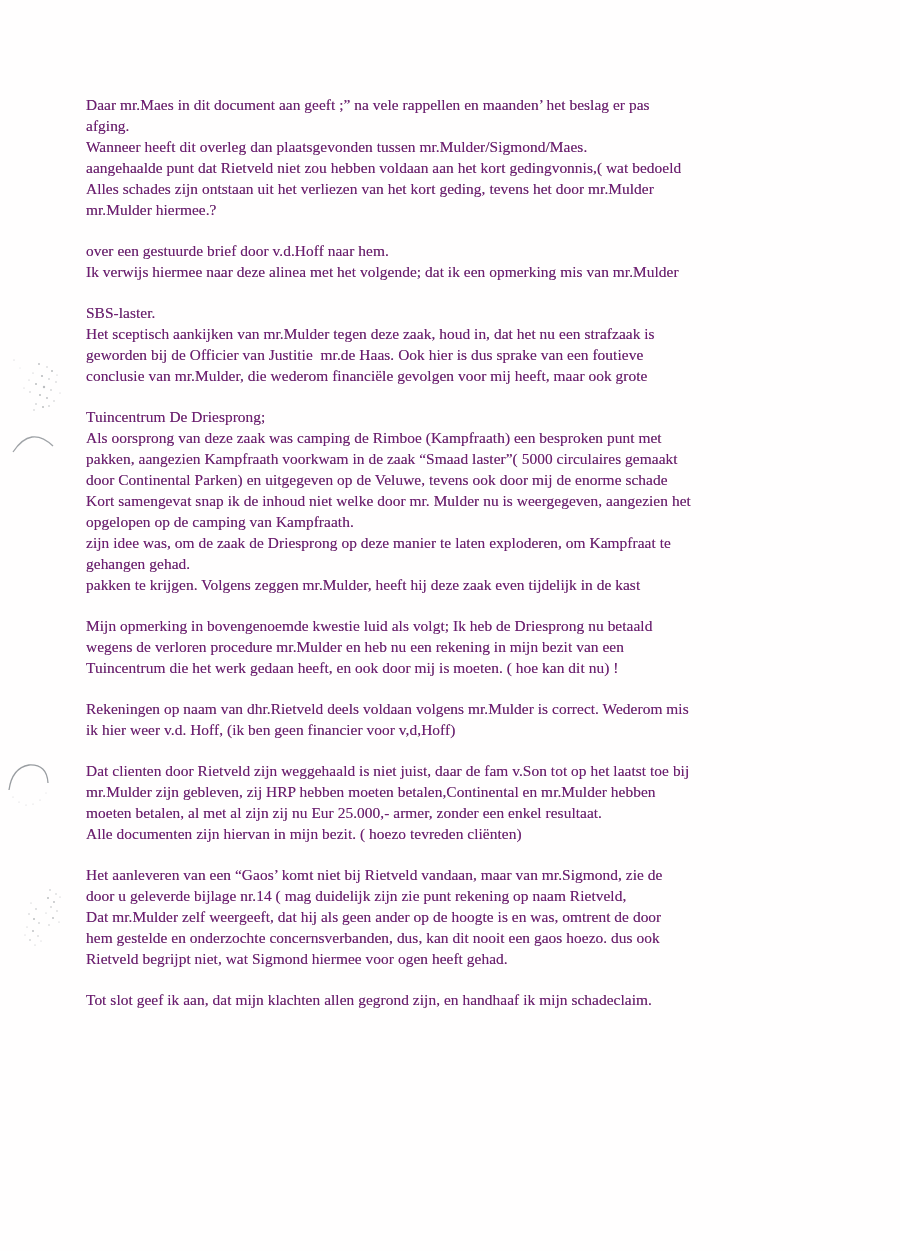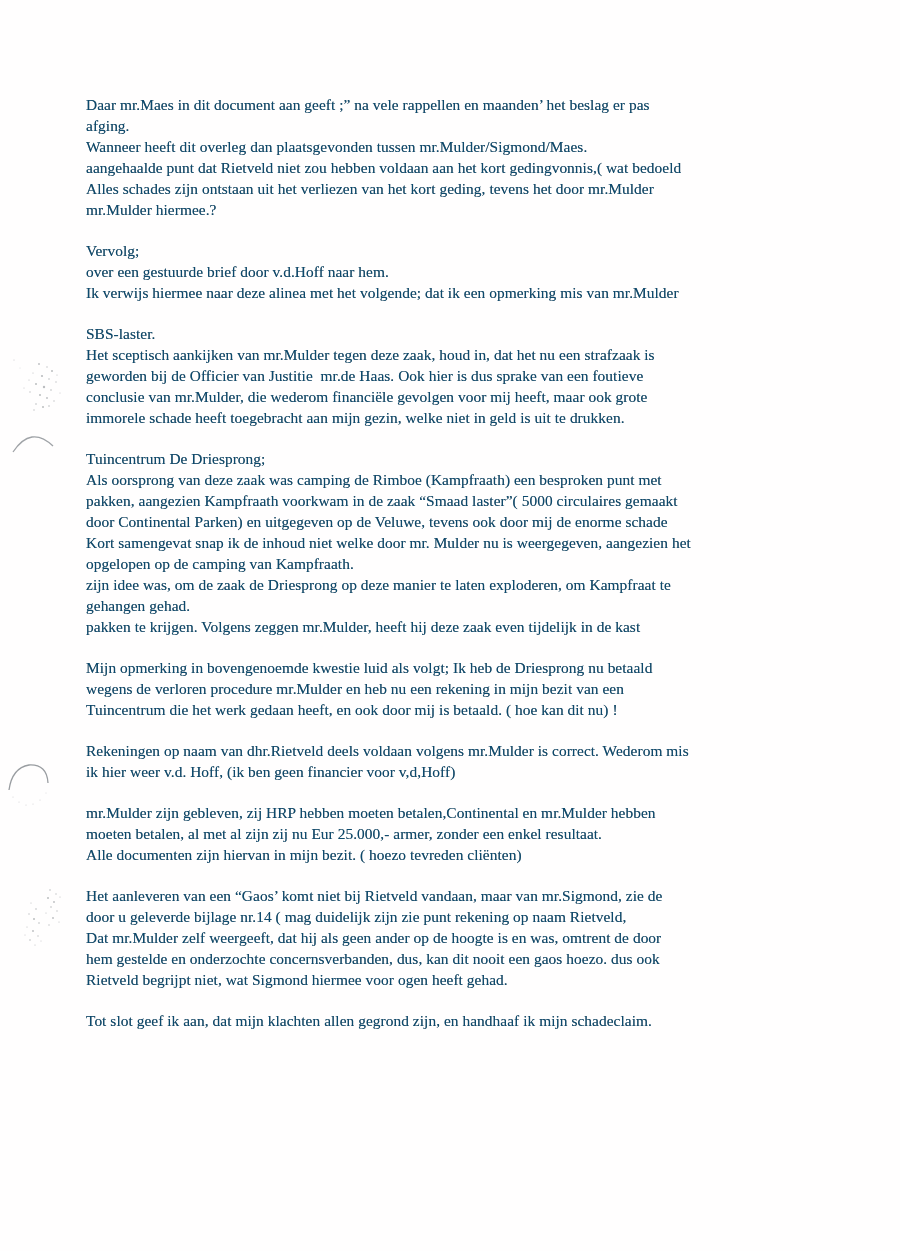--- a/index.html
+++ b/index.html
@@ -15,21 +15,21 @@
     position: absolute;
     left: 0; top: 0;
     width: 900px; height: 1251px;
     pointer-events: none;
   }
   .text-block {
     position: absolute;
     left: 86px;
     top: 94px;
     width: 790px;
-    color: #0c4a6e;
+    color: #701a75;
   }
   .para { margin: 0 0 20px 0; }
   .line {
     font-size: 15.4px;
     line-height: 21px;
     white-space: pre;           
     letter-spacing: 0.05px;
     text-shadow: 0 0 0.45px rgba(45,45,45,0.55);  
   }
 </style>
@@ -107,52 +107,51 @@
   <main class="text-block">
       <div class="para">
         <div class="line">Daar mr.Maes in dit document aan geeft ;” na vele rappellen en maanden’ het beslag er pas</div>
         <div class="line">afging.</div>
         <div class="line">Wanneer heeft dit overleg dan plaatsgevonden tussen mr.Mulder/Sigmond/Maes.</div>
         <div class="line">aangehaalde punt dat Rietveld niet zou hebben voldaan aan het kort gedingvonnis,( wat bedoeld</div>
         <div class="line">Alles schades zijn ontstaan uit het verliezen van het kort geding, tevens het door mr.Mulder</div>
         <div class="line">mr.Mulder hiermee.?</div>
       </div>
       <div class="para">
-        <div class="line">Vervolg;</div>
         <div class="line">over een gestuurde brief door v.d.Hoff naar hem.</div>
         <div class="line">Ik verwijs hiermee naar deze alinea met het volgende; dat ik een opmerking mis van mr.Mulder</div>
       </div>
       <div class="para">
         <div class="line">SBS-laster.</div>
         <div class="line">Het sceptisch aankijken van mr.Mulder tegen deze zaak, houd in, dat het nu een strafzaak is</div>
         <div class="line">geworden bij de Officier van Justitie  mr.de Haas. Ook hier is dus sprake van een foutieve</div>
         <div class="line">conclusie van mr.Mulder, die wederom financiële gevolgen voor mij heeft, maar ook grote</div>
-        <div class="line">immorele schade heeft toegebracht aan mijn gezin, welke niet in geld is uit te drukken.</div>
       </div>
       <div class="para">
         <div class="line">Tuincentrum De Driesprong;</div>
         <div class="line">Als oorsprong van deze zaak was camping de Rimboe (Kampfraath) een besproken punt met</div>
         <div class="line">pakken, aangezien Kampfraath voorkwam in de zaak “Smaad laster”( 5000 circulaires gemaakt</div>
         <div class="line">door Continental Parken) en uitgegeven op de Veluwe, tevens ook door mij de enorme schade</div>
         <div class="line">Kort samengevat snap ik de inhoud niet welke door mr. Mulder nu is weergegeven, aangezien het</div>
         <div class="line">opgelopen op de camping van Kampfraath.</div>
         <div class="line">zijn idee was, om de zaak de Driesprong op deze manier te laten exploderen, om Kampfraat te</div>
         <div class="line">gehangen gehad.</div>
         <div class="line">pakken te krijgen. Volgens zeggen mr.Mulder, heeft hij deze zaak even tijdelijk in de kast</div>
       </div>
       <div class="para">
         <div class="line">Mijn opmerking in bovengenoemde kwestie luid als volgt; Ik heb de Driesprong nu betaald</div>
         <div class="line">wegens de verloren procedure mr.Mulder en heb nu een rekening in mijn bezit van een</div>
-        <div class="line">Tuincentrum die het werk gedaan heeft, en ook door mij is betaald. ( hoe kan dit nu) !</div>
+        <div class="line">Tuincentrum die het werk gedaan heeft, en ook door mij is moeten. ( hoe kan dit nu) !</div>
       </div>
       <div class="para">
         <div class="line">Rekeningen op naam van dhr.Rietveld deels voldaan volgens mr.Mulder is correct. Wederom mis</div>
         <div class="line">ik hier weer v.d. Hoff, (ik ben geen financier voor v,d,Hoff)</div>
       </div>
       <div class="para">
+        <div class="line">Dat clienten door Rietveld zijn weggehaald is niet juist, daar de fam v.Son tot op het laatst toe bij</div>
         <div class="line">mr.Mulder zijn gebleven, zij HRP hebben moeten betalen,Continental en mr.Mulder hebben</div>
         <div class="line">moeten betalen, al met al zijn zij nu Eur 25.000,- armer, zonder een enkel resultaat.</div>
         <div class="line">Alle documenten zijn hiervan in mijn bezit. ( hoezo tevreden cliënten)</div>
       </div>
       <div class="para">
         <div class="line">Het aanleveren van een “Gaos’ komt niet bij Rietveld vandaan, maar van mr.Sigmond, zie de</div>
         <div class="line">door u geleverde bijlage nr.14 ( mag duidelijk zijn zie punt rekening op naam Rietveld,</div>
         <div class="line">Dat mr.Mulder zelf weergeeft, dat hij als geen ander op de hoogte is en was, omtrent de door</div>
         <div class="line">hem gestelde en onderzochte concernsverbanden, dus, kan dit nooit een gaos hoezo. dus ook</div>
         <div class="line">Rietveld begrijpt niet, wat Sigmond hiermee voor ogen heeft gehad.</div>

